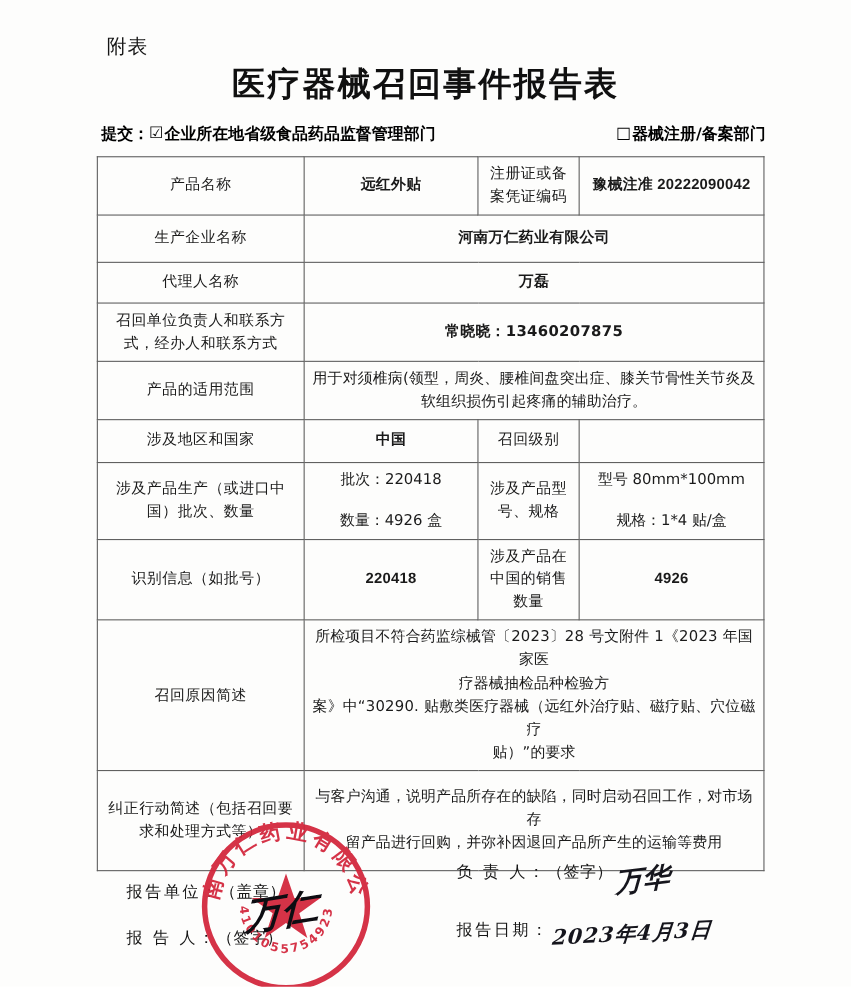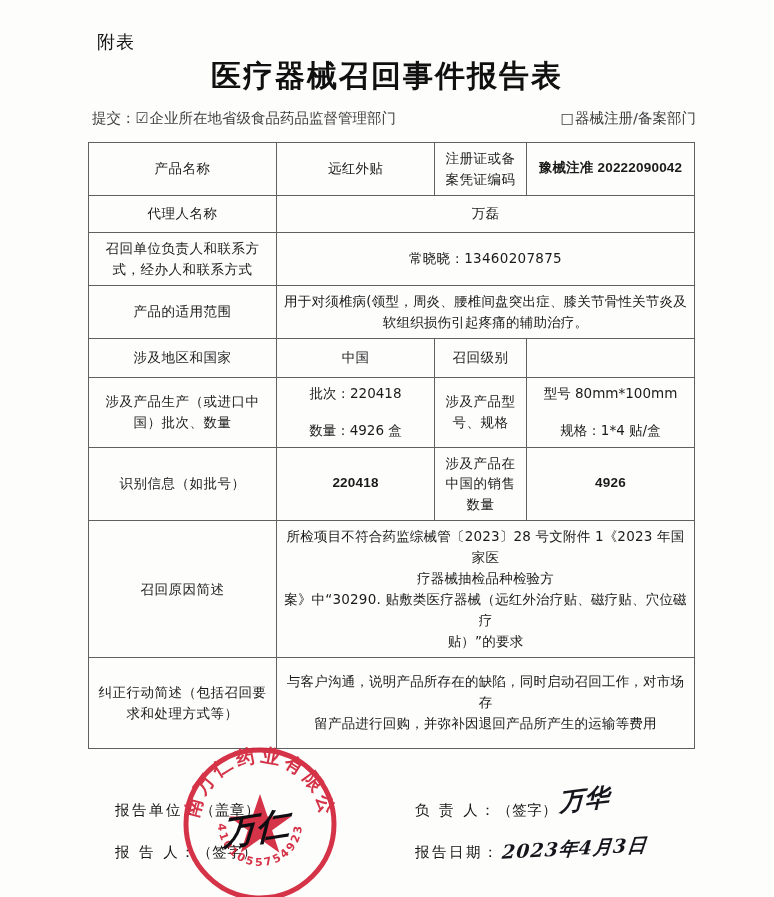--- a/index.html
+++ b/index.html
@@ -44,25 +44,25 @@
     color: #101010;
     font-family: "DejaVu Serif", "Liberation Serif", serif;
   }
   .submit-row {
     position: absolute;
     left: 92px;
     right: 78px;
     top: 109px;
     height: 22px;
     display: flex;
-    align-items: flex-start;
+    align-items: flex-end;
     justify-content: space-between;
     font-size: 14.5px;
-    font-weight: 400;
-    color: #404040;
+    font-weight: 700;
+    color: #000000;
   }
   .submit-left, .submit-right {
     display: flex;
     align-items: center;
     white-space: nowrap;
   }
   .cbox {
     display: inline-block;
     font-size: 14.5px;
     margin-right: 1px;
@@ -85,20 +85,21 @@
     vertical-align: middle;
     text-align: center;
     color: #1a1a1a;
     line-height: 1.55;
   }
   .lbl {
     letter-spacing: 0.5px;
   }
   .val {
     letter-spacing: 0.3px;
+    font-weight: bold;
   }
   .val-num {
     font-family: Liberation Sans, sans-serif;
     font-weight: 600;
     letter-spacing: 0.2px;
   }
   .para {
     text-align: left;
     line-height: 1.75;
     padding: 8px 10px 8px 12px;
@@ -131,21 +132,21 @@
     width: 606px;
     font-size: 14.5px;
     color: #161616;
   }
   .sig-row {
     display: flex;
     align-items: flex-end;
     height: 42px;
   }
   .sig-col-l { width: 300px; display: flex; align-items: flex-start; margin-left: 27px; }
-  .sig-col-r { flex: 1; display: flex; align-items: flex-end; }
+  .sig-col-r { flex: 1; display: flex; align-items: flex-start; }
   .sig-lbl {
     letter-spacing: 2.5px;
     white-space: nowrap;
   }
   .sig-paren { letter-spacing: 0.5px; white-space: nowrap; }
 
   
   .hw {
     font-family: "DejaVu Serif", "Liberation Serif", serif;
     font-style: italic;
@@ -220,20 +221,24 @@
       <col style="width:158px">
       <col style="width:92px">
       <col style="width:168px">
     </colgroup>
     <tbody>
       <tr class="h-prod">
         <td class="lbl">产品名称</td>
         <td class="val">远红外贴</td>
         <td class="lbl">注册证或备案凭证编码</td>
         <td class="val-num">豫械注准 20222090042</td>
+      </tr>
+      <tr class="h-mfr">
+        <td class="lbl">生产企业名称</td>
+        <td class="val" colspan="3">河南万仁药业有限公司</td>
       </tr>
       <tr class="h-agent">
         <td class="lbl">代理人名称</td>
         <td class="val" colspan="3">万磊</td>
       </tr>
       <tr class="h-resp">
         <td class="lbl">召回单位负责人和联系方式，经办人和联系方式</td>
         <td class="val" colspan="3">常晓晓：13460207875</td>
       </tr>
       <tr class="h-scope">

